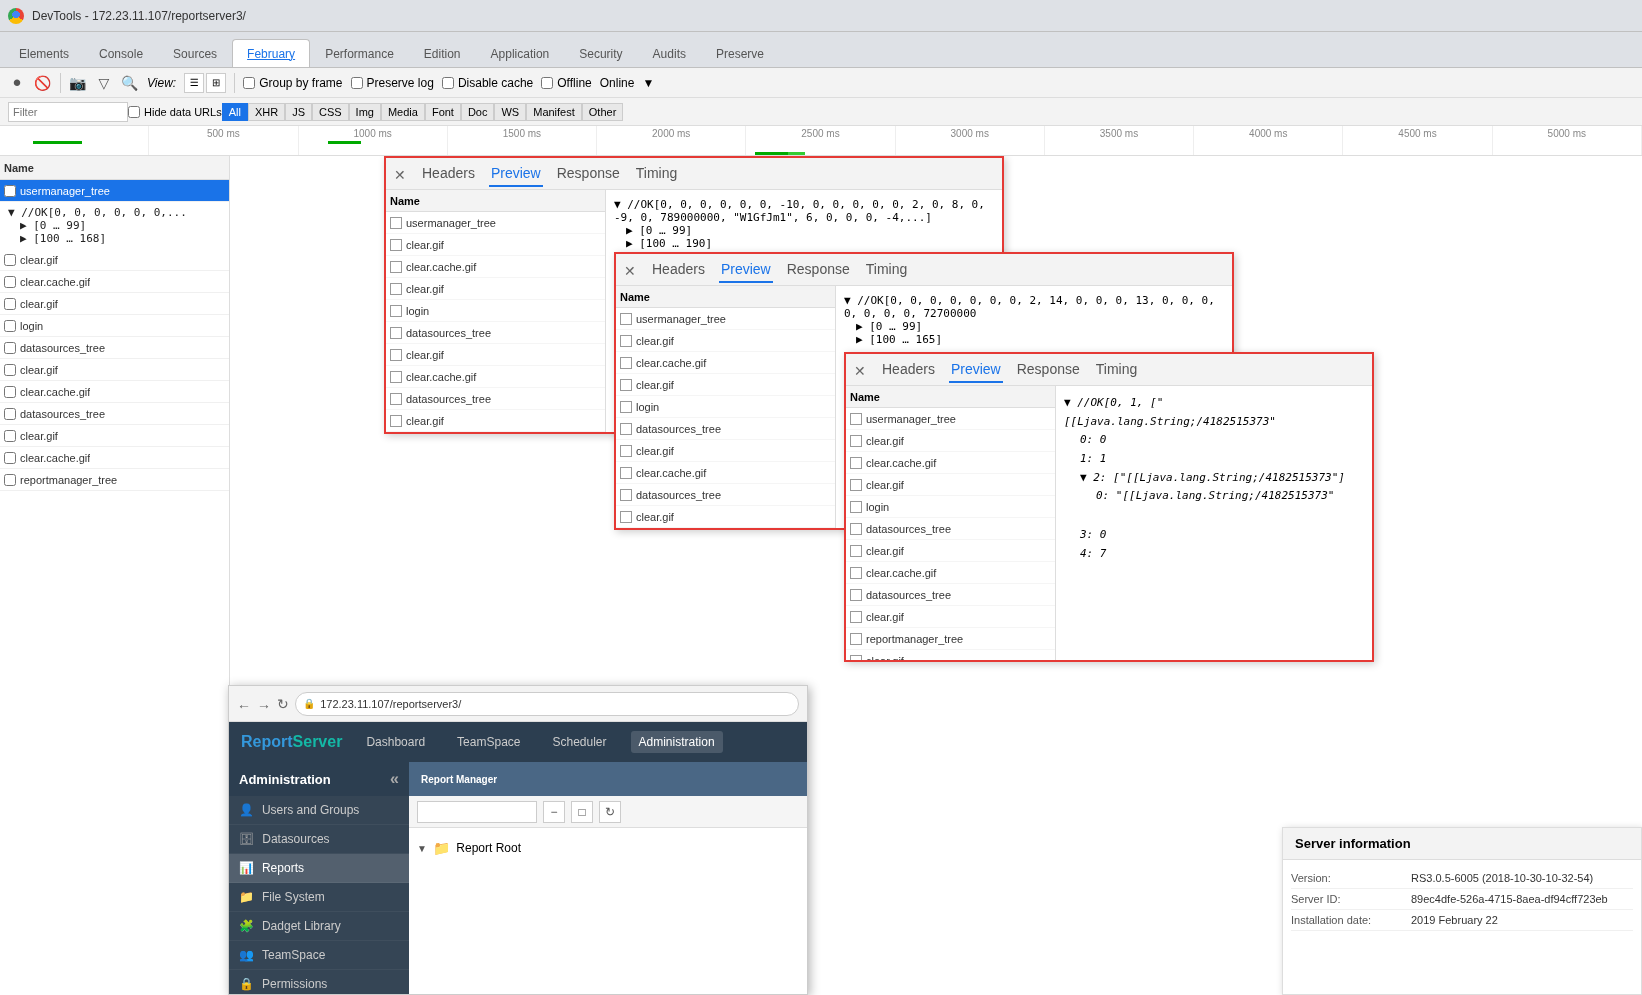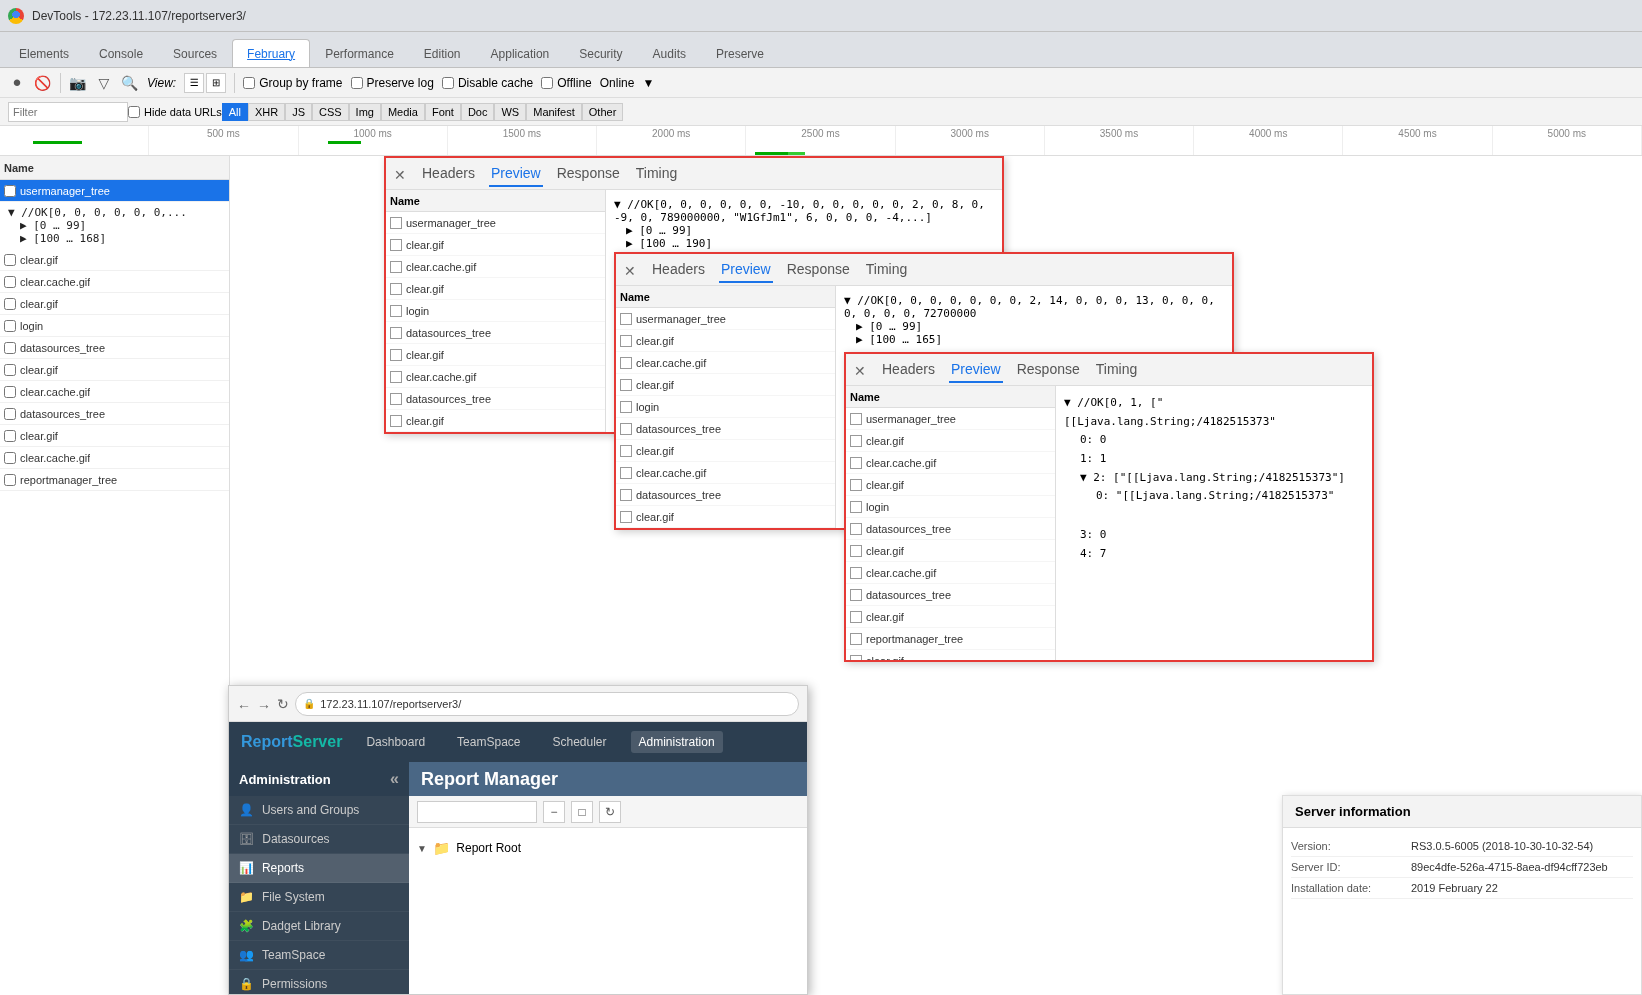--- a/index.html
+++ b/index.html
@@ -335,21 +335,21 @@
       background: #fff;
       overflow: hidden;
     }
     .rm-header {
       background: #4a6785;
       height: 34px;
       display: flex;
       align-items: center;
       padding: 6px 12px;
       color: #fff;
-      font-size: 18px;
+      font-size: 10px;
       font-weight: bold;
     }
     .rm-toolbar {
       background: #f5f5f5;
       height: 32px;
       display: flex;
       align-items: center;
       padding: 0 8px;
       gap: 6px;
       border-bottom: 1px solid #ddd;
@@ -384,21 +384,21 @@
     }
     .folder-icon { color: #f0a500; font-size: 14px; }
     .arrow-icon { color: #555; font-size: 10px; }
 
     
     .server-info-panel {
       position: absolute;
       right: 0;
       bottom: 0;
       width: 360px;
-      height: 200px;
+      height: 168px;
       background: #fff;
       border: 1px solid #ddd;
       box-shadow: 2px 2px 8px rgba(0,0,0,0.2);
       pointer-events: all;
       z-index: 10;
     }
     .server-info-header {
       background: #f3f3f3;
       padding: 8px 12px;
       font-weight: bold;
@@ -788,21 +788,21 @@
         <div class="panel-row">
             <div class="row-icon"></div>
             <span>reportmanager_tree</span>
           </div>
         <div class="panel-row">
             <div class="row-icon"></div>
             <span>clear.gif</span>
           </div>
 
       </div>
-      <div style="flex:1; overflow:auto; padding:8px; font-family:monospace; font-size:11px; line-height:1.7;">
+      <div style="flex:1; overflow:auto; padding:8px; font-family:monospace; font-size:11px; line-height:1.7;font-style:italic;">
         <div>▼ //OK[0, 1, ["[[Ljava.lang.String;/4182515373"</div>
         <div style="padding-left:16px;">0: 0</div>
         <div style="padding-left:16px;">1: 1</div>
         <div style="padding-left:16px;">▼ 2: ["[[Ljava.lang.String;/4182515373"]</div>
         <div style="padding-left:32px;">0: "[[Ljava.lang.String;/4182515373"</div>
         <div style="padding-left:16px;margin-top:20px;">3: 0</div>
         <div style="padding-left:16px;">4: 7</div>
       </div>
     </div>
   </div>

